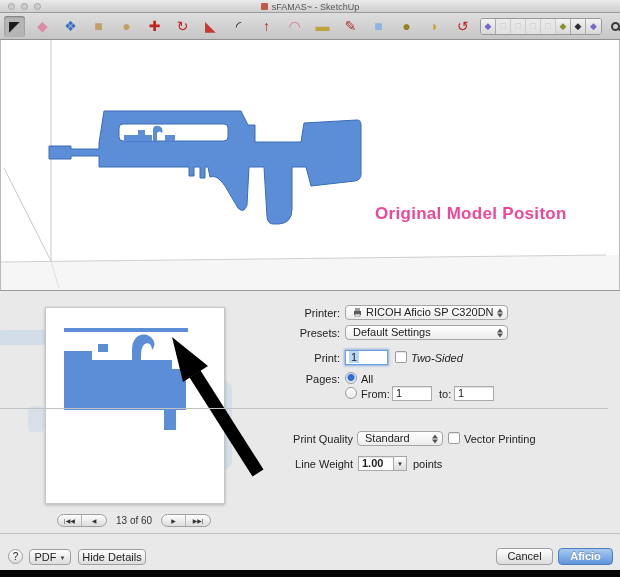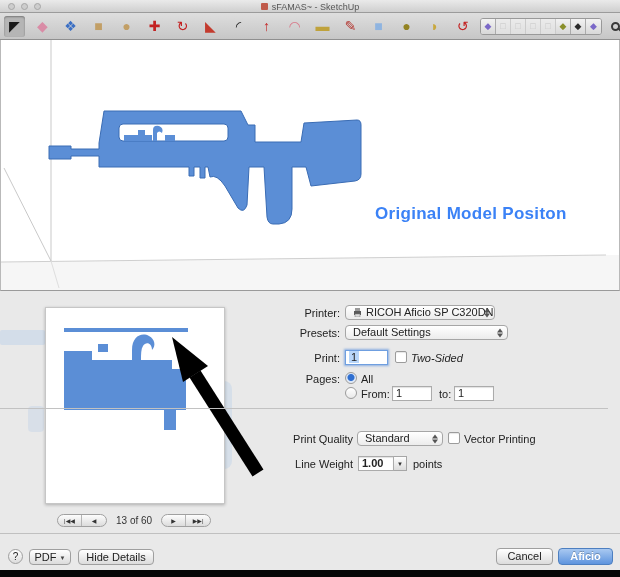--- a/index.html
+++ b/index.html
@@ -32,21 +32,21 @@
   .seg:last-child{border-right:none;}
   .seg.dim{opacity:.45;}
   .mag{position:relative;width:9px;height:9px;border:2px solid #3a3a3a;border-radius:50%;display:inline-block;}
   .mag::after{content:"";position:absolute;width:6px;height:2px;background:#3a3a3a;
     right:-5px;bottom:-2px;transform:rotate(45deg);}
 
   
   .viewport{position:absolute;left:0;top:40px;width:620px;height:251px;background:#fff;
     border-left:1px solid #b9b9b9;border-right:1px solid #b9b9b9;border-bottom:1px solid #9a9a9a;}
   .scene{position:absolute;left:0;top:0;}
-  .caption{position:absolute;left:374px;top:164px;font-size:17px;font-weight:bold;color:#3b82f6;
+  .caption{position:absolute;left:374px;top:164px;font-size:17px;font-weight:bold;color:#ec4899;
     letter-spacing:.3px;white-space:nowrap;}
 
   
   .sheet{position:absolute;left:0;top:291px;width:620px;height:279px;background:#e9e9e9;}
   .wm{position:absolute;background:#b9cfe8;}
   .wm1{left:0;top:39px;width:45px;height:15px;opacity:.45;border-radius:2px;}
   .wm2{left:209px;top:90px;width:23px;height:88px;opacity:.4;border-radius:8px;}
   .wm3{left:28px;top:115px;width:16px;height:26px;opacity:.35;border-radius:4px;}
 
   .preview-page{position:absolute;left:45px;top:16px;width:180px;height:197px;background:#fff;
@@ -91,21 +91,21 @@
   .annotation{position:absolute;left:232px;top:185px;font-size:14px;font-weight:bold;
     line-height:20px;color:#0d0d0d;z-index:5;white-space:nowrap;letter-spacing:.2px;}
 
   
   .footer-sep{position:absolute;left:0;top:242px;width:620px;height:1px;background:#c0c0c0;}
   .btn{position:absolute;border:1px solid #9f9f9f;border-radius:4px;font-size:11px;
     background:linear-gradient(#ffffff,#dcdcdc);text-align:center;color:#222;}
   .help-btn{left:8px;top:258px;width:15px;height:15px;border-radius:50%;line-height:14px;font-size:10px;}
   .pdf-btn{left:29px;top:258px;width:42px;height:16px;line-height:14px;}
   .pdf-btn i{font-style:normal;font-size:6px;vertical-align:1px;color:#444;}
-  .hide-btn{left:78px;top:258px;width:76px;height:16px;line-height:14px;}
+  .hide-btn{left:78px;top:258px;width:68px;height:16px;line-height:14px;}
   .cancel-btn{left:496px;top:257px;width:57px;height:17px;line-height:15px;}
   .print-btn{left:558px;top:257px;width:55px;height:17px;line-height:15px;
     background:linear-gradient(#a9c9f1,#5e94de);border-color:#4d7fc0;color:#fff;
     text-shadow:0 -1px 0 rgba(0,0,0,.25);font-weight:bold;}
 
   .bottom-strip{position:absolute;left:0;top:570px;width:620px;height:7px;background:#060606;}
 </style>
 </head>
 <body>
 
@@ -208,21 +208,21 @@
           <span class="nav-btn">◀</span>
         </span>
       <span class="page-status">13 of 60</span>
       <span class="nav-group">
           <span class="nav-btn">▶</span>
           <span class="nav-btn">▶▶|</span>
         </span>
     </div>
 
     <span class="flabel" style="left:240px;top:16px;width:100px;">Printer:</span>
-    <div class="popup" style="left:345px;top:14px;width:150px;">
+    <div class="popup" style="left:345px;top:14px;width:163px;">
       <svg class="printer-glyph" width="9" height="9" viewBox="0 0 9 9">
         <rect x="1" y="3" width="7" height="4" fill="#5a5a5a"></rect>
           <rect x="2" y="0" width="5" height="3" fill="#9a9a9a"></rect>
           <rect x="2" y="6" width="5" height="3" fill="#dcdcdc" stroke="#777" stroke-width=".5"></rect>
       </svg><span>RICOH Aficio SP C320DN</span>
       <span class="arrs">
           <b class="up"></b>
           <b class="down"></b>
         </span>
     </div>

